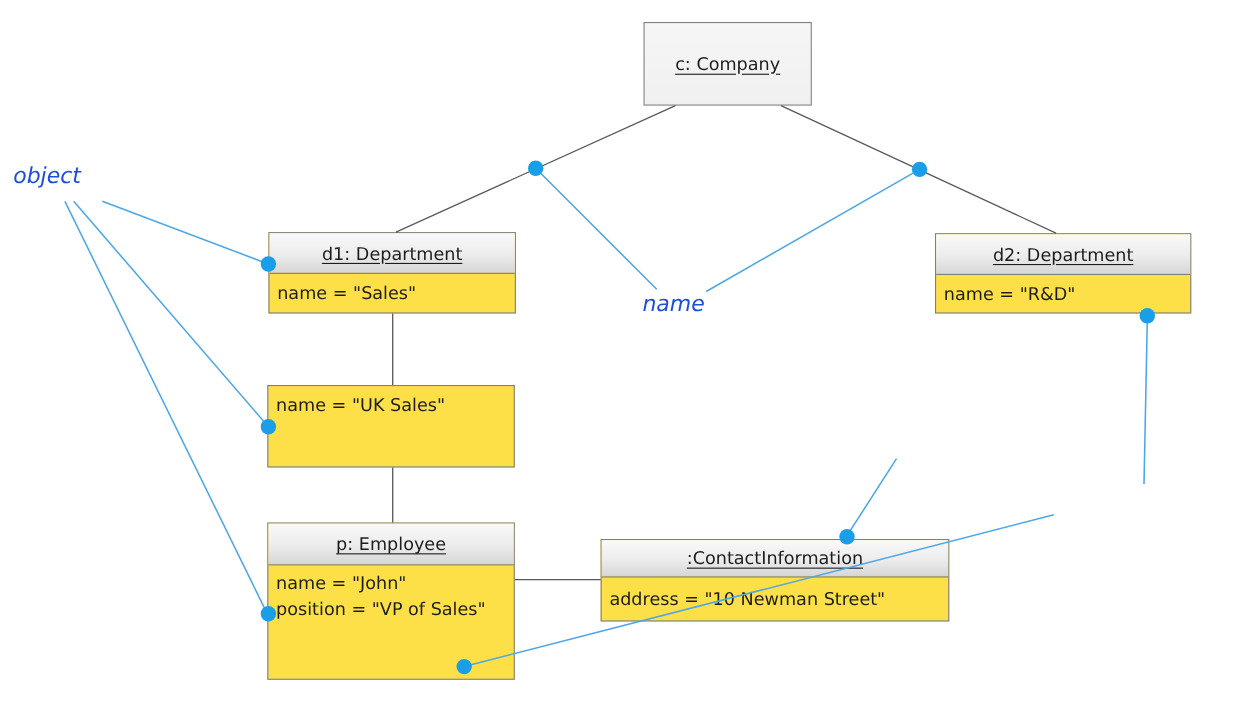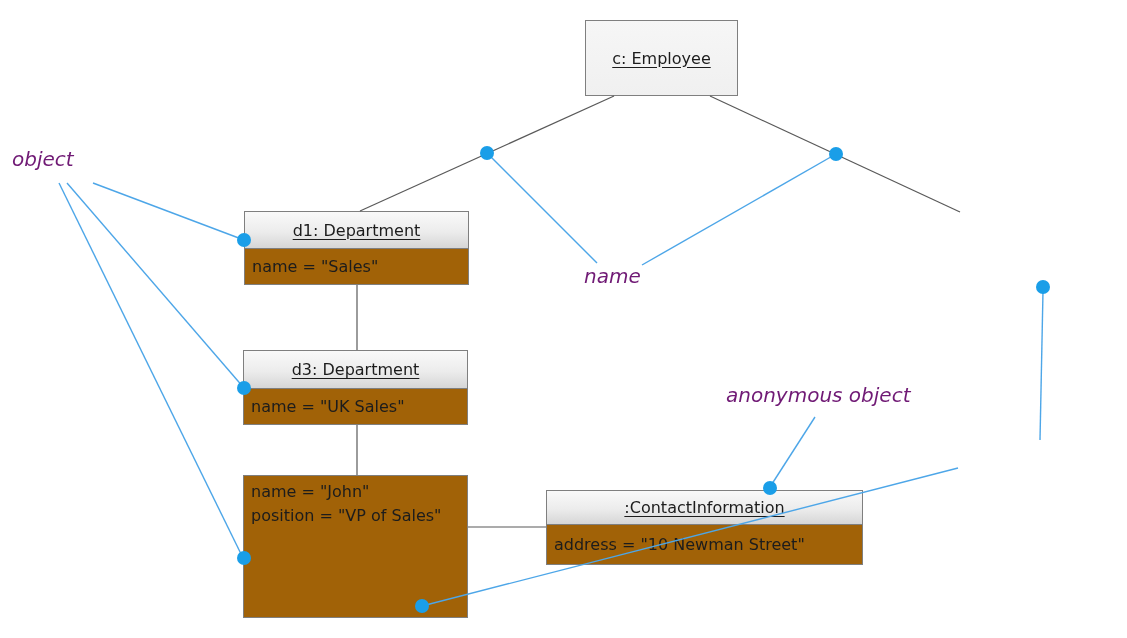--- a/index.html
+++ b/index.html
@@ -13,21 +13,21 @@
     width: 1127px;
     height: 638px;
     background: #ffffff;
     overflow: hidden;
   }
   
   .obj {
     position: absolute;
     box-sizing: border-box;
     border: 1px solid #7f7f7f;
-    background: #a16207;
+    background: #fde047;
     z-index: 1;
   }
   .obj-header {
     box-sizing: border-box;
     height: 37px;
     border-bottom: 1px solid #7f7f7f;
     background: linear-gradient(to bottom, #f9f9f9 0%, #ececec 55%, #d6d6d6 100%);
     display: flex;
     align-items: center;
     justify-content: center;
@@ -58,21 +58,21 @@
   }
   .single-cell .title {
     text-decoration: underline;
     text-underline-offset: 3px;
   }
   
   .ann-label {
     position: absolute;
     font-style: italic;
     font-size: 20px;
-    color: #701a75;
+    color: #1d4ed8;
     white-space: nowrap;
     z-index: 3;
   }
   
   #overlay {
     position: absolute;
     left: 0;
     top: 0;
     z-index: 10;
     pointer-events: none;
@@ -80,61 +80,68 @@
   .link-line  { stroke: #595959; stroke-width: 1.2; }
   .ann-line   { stroke: #4da6e8; stroke-width: 1.4; }
   .dot        { fill: #1a9ee8; }
 </style>
 </head>
 <body>
 
 <div id="canvas">
 
   <div class="obj single-cell" style="left:585px; top:20px; width:153px; height:76px;">
-    <span class="title">c: Employee</span>
+    <span class="title">c: Company</span>
   </div>
 
   <div class="obj" style="left:244px; top:211px; width:225px; height:74px;">
     <div class="obj-header">
       <span class="title">d1: Department</span>
     </div>
     <div class="obj-body" style="height:36px;">
       <span>name = "Sales"</span>
     </div>
   </div>
 
+  <div class="obj" style="left:850px; top:212px; width:233px; height:73px;">
+    <div class="obj-header">
+      <span class="title">d2: Department</span>
+    </div>
+    <div class="obj-body" style="height:35px;">
+      <span>name = "R&amp;D"</span>
+    </div>
+  </div>
 
   <div class="obj" style="left:243px; top:350px; width:225px; height:75px;">
-    <div class="obj-header" style="height:38px;">
-      <span class="title">d3: Department</span>
-    </div>
     <div class="obj-body" style="height:36px;">
       <span>name = "UK Sales"</span>
     </div>
   </div>
 
   <div class="obj" style="left:243px; top:475px; width:225px; height:143px;">
+    <div class="obj-header" style="height:38px;">
+      <span class="title">p: Employee</span>
+    </div>
     <div class="obj-body" style="height:104px; justify-content:flex-start; padding-top:4px;">
       <span>name = "John"</span>
       <span>position = "VP of Sales"</span>
     </div>
   </div>
 
   <div class="obj" style="left:546px; top:490px; width:317px; height:75px;">
     <div class="obj-header" style="height:34px;">
       <span class="title">:ContactInformation</span>
     </div>
     <div class="obj-body" style="height:39px;">
       <span>address = "10 Newman Street"</span>
     </div>
   </div>
 
   <div class="ann-label" style="left:12px; top:147px;">object</div>
   <div class="ann-label" style="left:584px; top:264px;">name</div>
-  <div class="ann-label" style="left:726px; top:383px;">anonymous object</div>
 
   <svg id="overlay" width="1127" height="638" viewBox="0 0 1127 638">
 
     <line class="link-line" x1="614" y1="96" x2="360" y2="211"></line>
     <line class="link-line" x1="710" y1="96" x2="960" y2="212"></line>
     <line class="link-line" x1="357" y1="285" x2="357" y2="350"></line>
     <line class="link-line" x1="357" y1="425" x2="357" y2="475"></line>
     <line class="link-line" x1="468" y1="527" x2="546" y2="527"></line>
 
     <line class="ann-line" x1="93" y1="183" x2="244" y2="240"></line>

